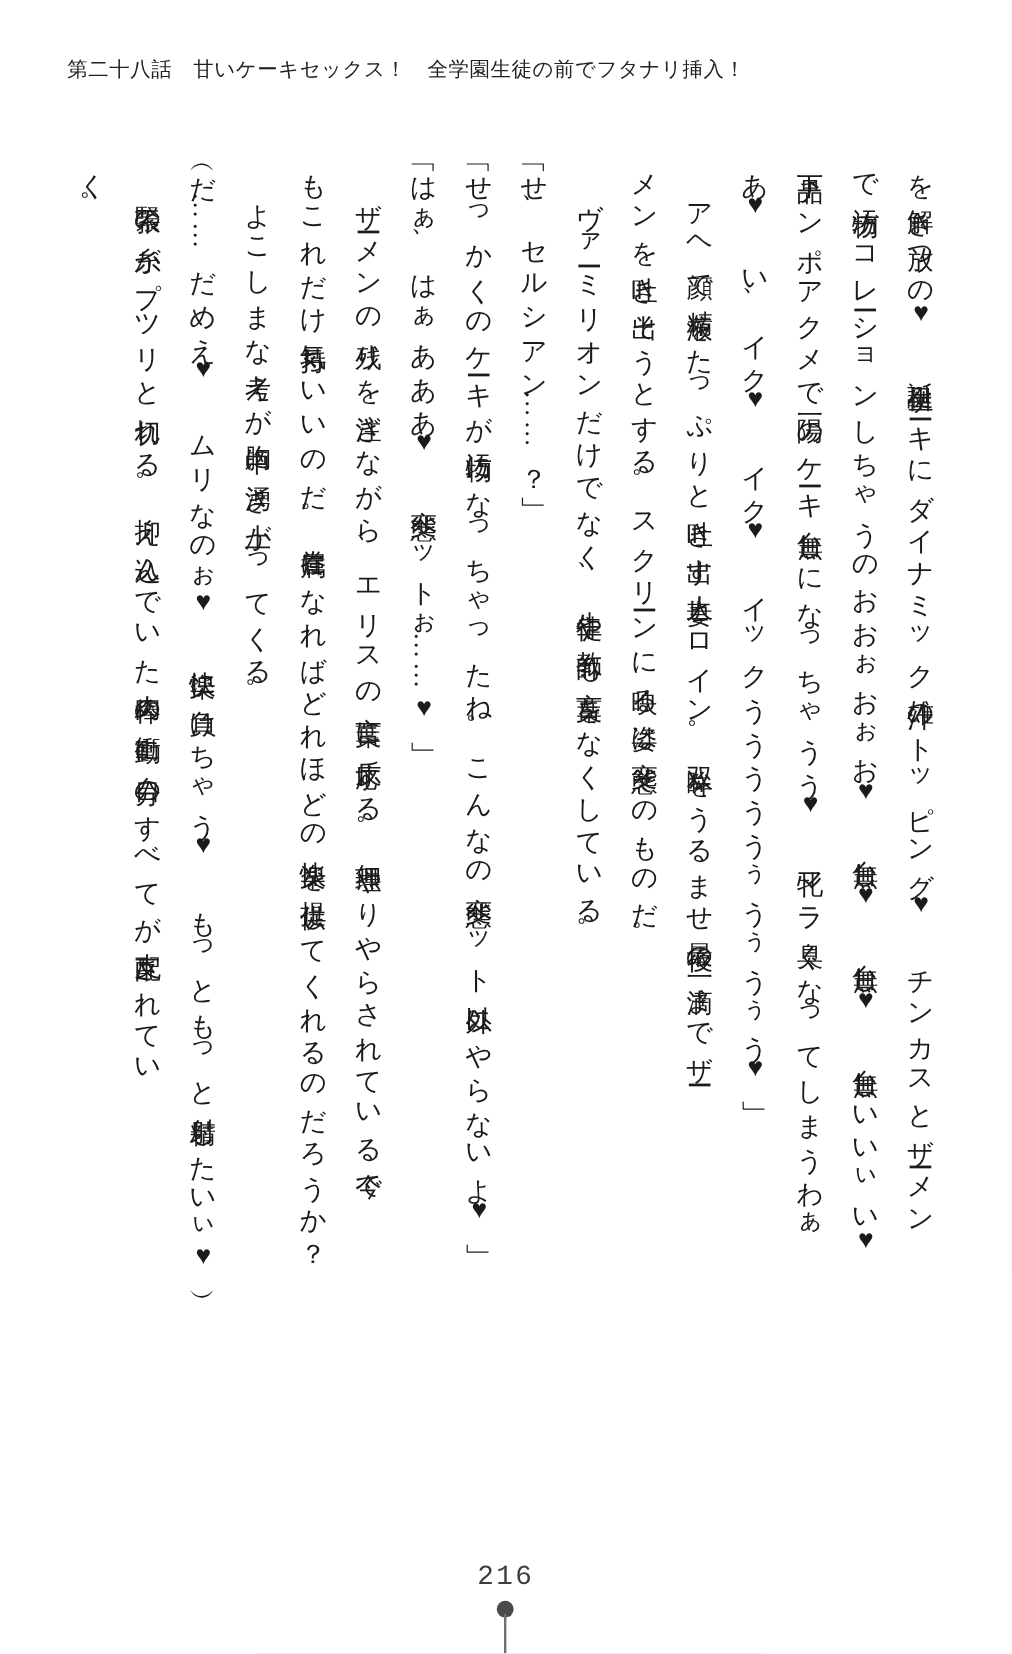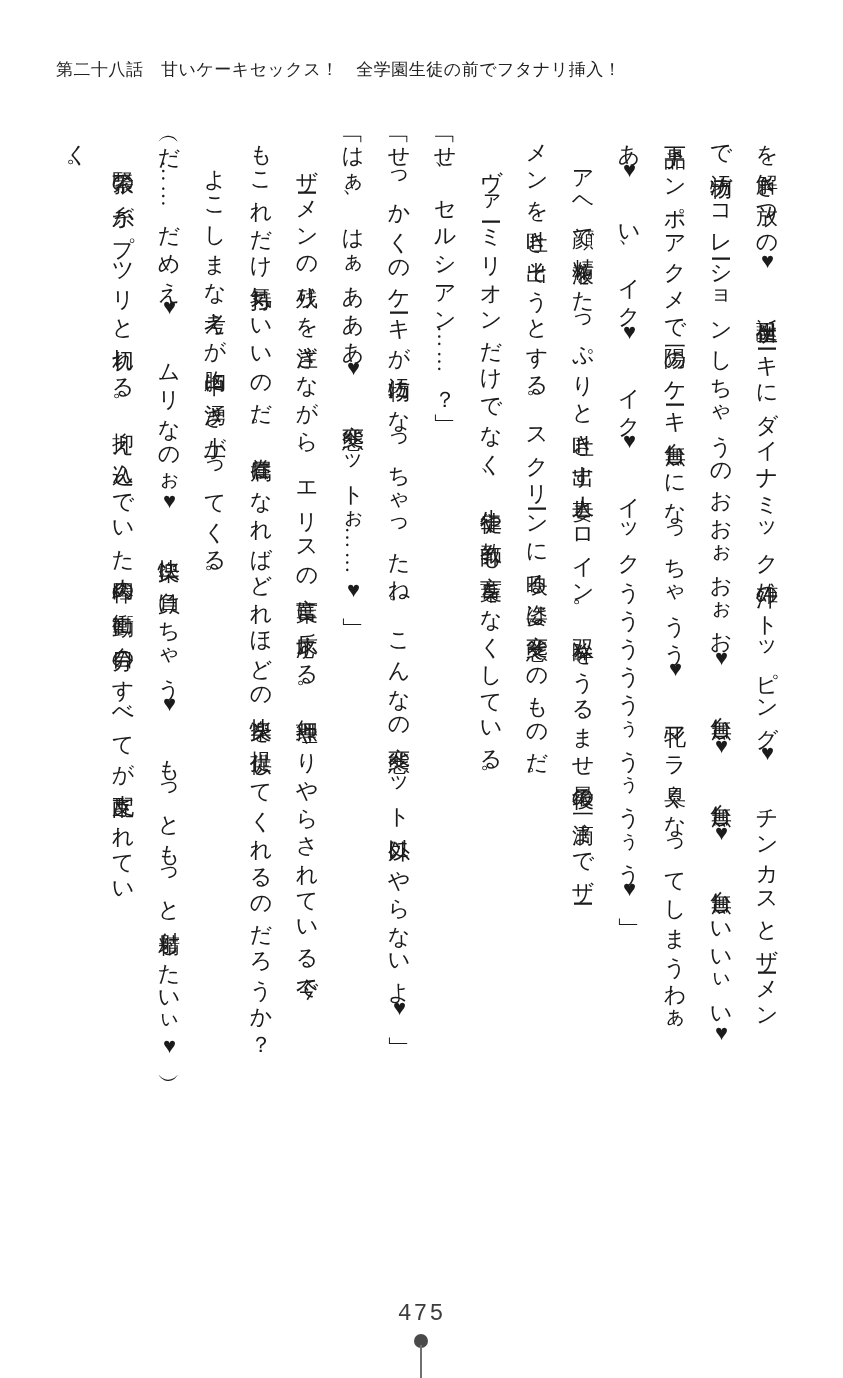--- a/index.html
+++ b/index.html
@@ -13,21 +13,20 @@
     color: #1b1b1b;
   }
   .chapter-header {
     position: absolute;
     top: 46px;
     left: 56px;
     font-size: 17px;
     letter-spacing: 0.5px;
     color: #222222;
     white-space: nowrap;
-    margin-top: 12px;
   }
   .text-body {
     position: absolute;
     top: 129px;
     right: 53px;
     height: 1014px;
     writing-mode: vertical-rl;
     text-orientation: mixed;
     font-size: 22px;
     letter-spacing: 3px;
@@ -103,18 +102,18 @@
 
       <p class="indent">よこしまな考えが胸中に湧き上がってくる。</p>
 
       <p>（だ……だめえ♥　ムリなのぉ♥　快楽に負けちゃう♥　もっともっと射精したいぃ♥）</p>
 
       <p class="indent">緊張の糸がプツリと切れる。抑え込んでいた肉棒の衝動に自分のすべてが支配されてい</p>
 
       <p>く。</p>
     </div>
 
-  <div class="page-number">475</div>
+  <div class="page-number">216</div>
 
   <div class="ornament-dot"></div>
   <div class="ornament-tail"></div>
 
 </div>
 
 </body></html>

